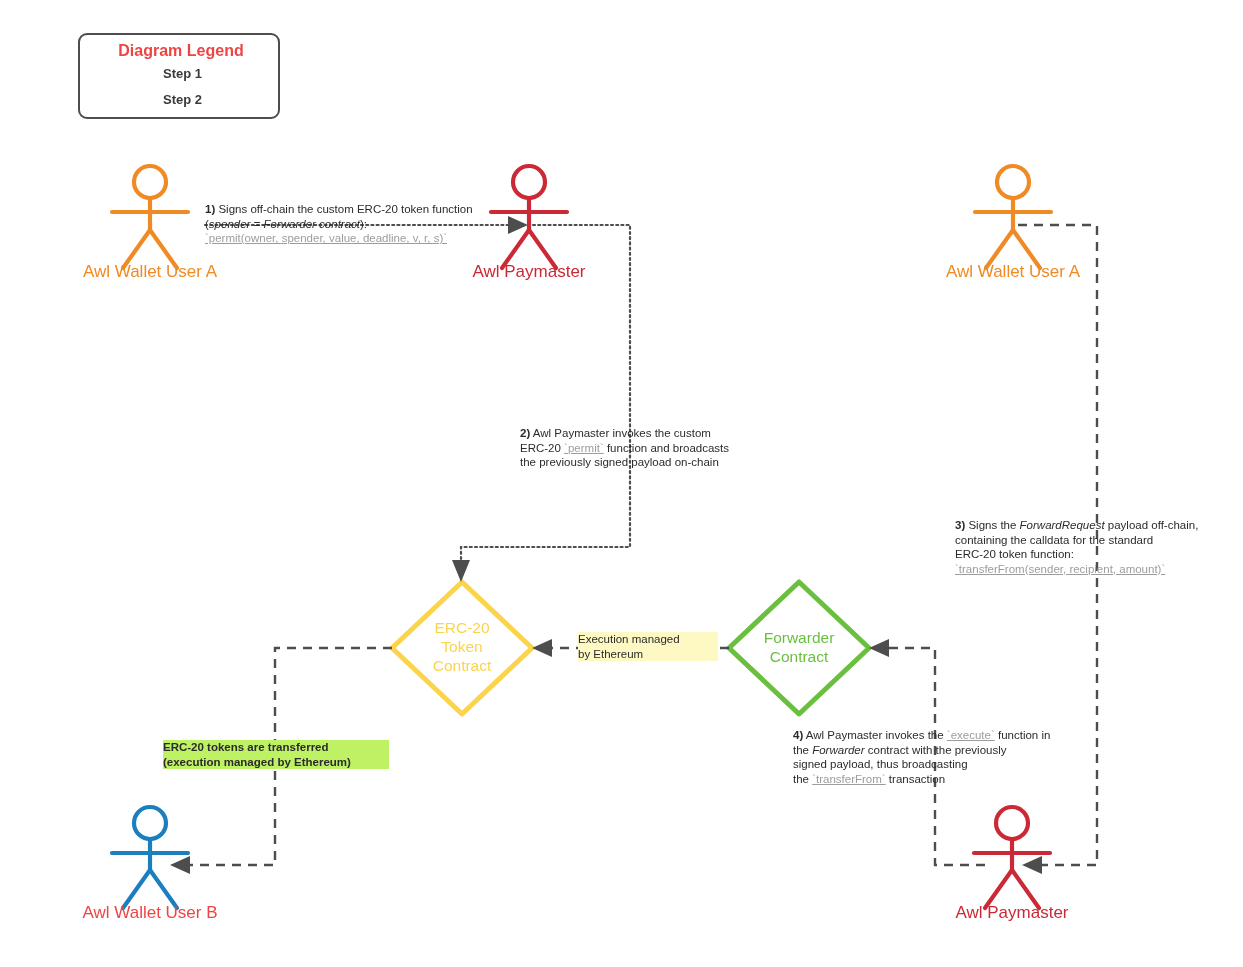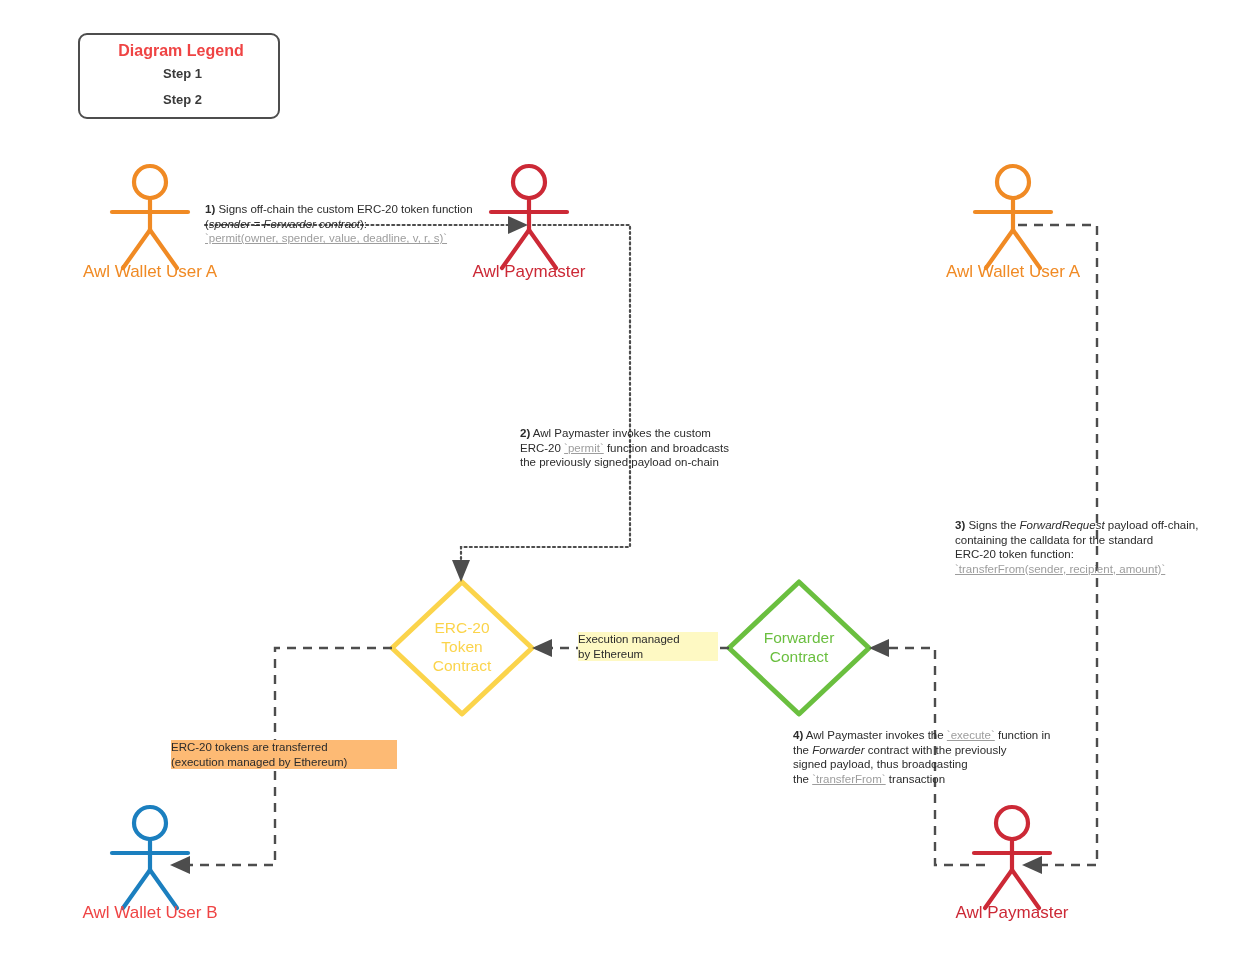--- a/index.html
+++ b/index.html
@@ -216,16 +216,16 @@
   <div><span>the </span><i>Forwarder</i><span> contract with the previously</span></div>
   <div>signed payload, thus broadcasting</div>
   <div><span>the </span><span class="code">`transferFrom`</span><span> transaction</span></div>
 </div>
 
 <div class="txt" style="left:578px; top:632px; width:140px; background:#fef9c3;">
   <div>Execution managed</div>
   <div>by Ethereum</div>
 </div>
 
-<div class="txt" style="left:171px; top:740px; width:226px; background:#fdba74;">
+<div class="txt" style="left:163px; top:740px; width:226px; background:#bef264;font-weight:bold;">
   <div>ERC-20 tokens are transferred</div>
   <div>(execution managed by Ethereum)</div>
 </div>
 
 </body></html>

